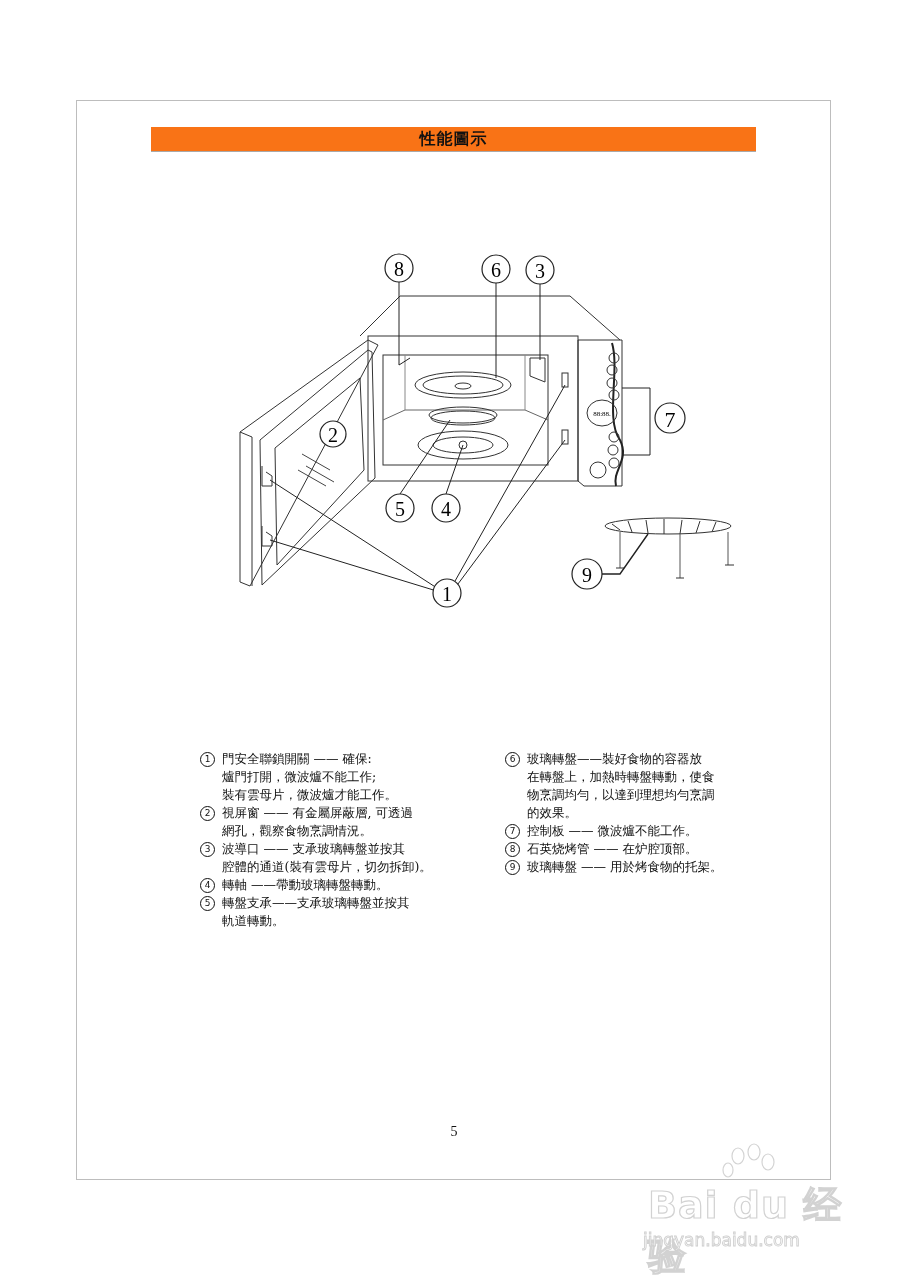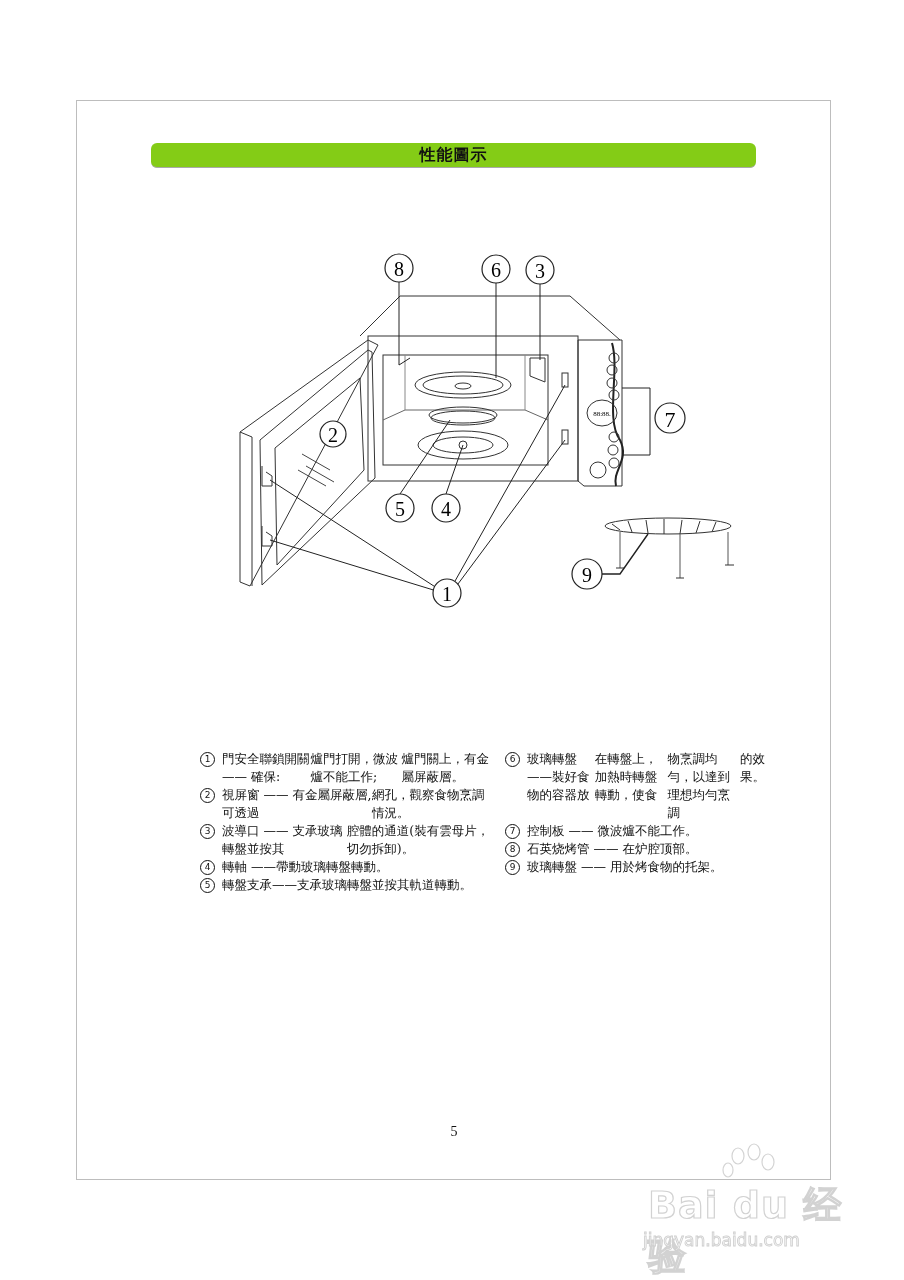--- a/index.html
+++ b/index.html
@@ -5,41 +5,41 @@
     html, body { margin: 0; padding: 0; }
     body {
       width: 904px; height: 1280px; background: #ffffff; position: relative; overflow: hidden;
       font-family: "DejaVu Serif", "Liberation Serif", serif; color: #111;
     }
     .page-frame {
       position: absolute; left: 76px; top: 100px; width: 755px; height: 1080px;
       border: 1px solid #bdbdbd; box-sizing: border-box;
     }
     .title-bar {
-      position: absolute; left: 151px; top: 143px; width: 605px; height: 24px;
-      background: #84cc16; border-bottom: 1px solid #a9a9a9;
-      display: flex; align-items: center; justify-content: center; border-radius: 6px;
+      position: absolute; left: 151px; top: 127px; width: 605px; height: 24px;
+      background: #f97316; border-bottom: 1px solid #a9a9a9;
+      display: flex; align-items: center; justify-content: center;
     }
     .title-bar span {
       font-family: "DejaVu Sans", "Liberation Sans", sans-serif; font-size: 16px; font-weight: bold; color: #111;
       letter-spacing: 1px;
     }
     .diagram { position: absolute; left: 0; top: 0; width: 904px; height: 700px; pointer-events: none; }
     .diagram text { font-family: "Liberation Serif", "DejaVu Serif", serif; }
     .callout { pointer-events: auto; }
     .legend-col { position: absolute; font-size: 12.5px; line-height: 18px; }
     .legend-col.left { left: 200px; top: 750px; width: 290px; }
     .legend-col.right { left: 505px; top: 750px; width: 260px; }
     .item { display: flex; align-items: flex-start; }
     .item .num {
       display: inline-flex; width: 13px; height: 13px; border: 1px solid #111; border-radius: 50%;
       font-size: 9px; line-height: 13px; justify-content: center; align-items: center;
       margin-top: 2px; margin-right: 7px; flex-shrink: 0; font-family: "DejaVu Sans", sans-serif;
     }
-    .item .lines { display: flex; flex-direction: row; }
+    .item .lines { display: flex; flex-direction: column; }
     .page-number {
       position: absolute; left: 444px; top: 1124px; width: 20px; text-align: center;
       font-size: 14px; font-family: "Liberation Serif", serif;
     }
     .watermark { position: absolute; left: 640px; top: 1140px; width: 230px; height: 110px; text-decoration: underline; }
     .wm-brand {
       position: absolute; left: 8px; top: 40px; font-family: "DejaVu Sans", sans-serif; font-weight: bold;
       font-size: 38px; color: #ffffff; -webkit-text-stroke: 1.2px #d2d2d2; letter-spacing: 1px;
     }
     .wm-url {
@@ -160,21 +160,21 @@
   </g>
   <text x="602" y="416" font-size="7" text-anchor="middle" font-family="DejaVu Sans Mono, monospace">88:88.</text>
 </svg>
 
 <div class="legend-col left">
   <div class="item">
     <span class="num">1</span>
     <div class="lines">
       <span>門安全聯鎖開關 —— 確保:</span>
       <span>爐門打開，微波爐不能工作;</span>
-      <span>爐門關上，有金屬屏蔽層。</span>
+      <span>裝有雲母片，微波爐才能工作。</span>
     </div>
   </div>
   <div class="item">
     <span class="num">2</span>
     <div class="lines">
       <span>視屏窗 —— 有金屬屏蔽層, 可透過</span>
       <span>網孔，觀察食物烹調情況。</span>
     </div>
   </div>
   <div class="item">

